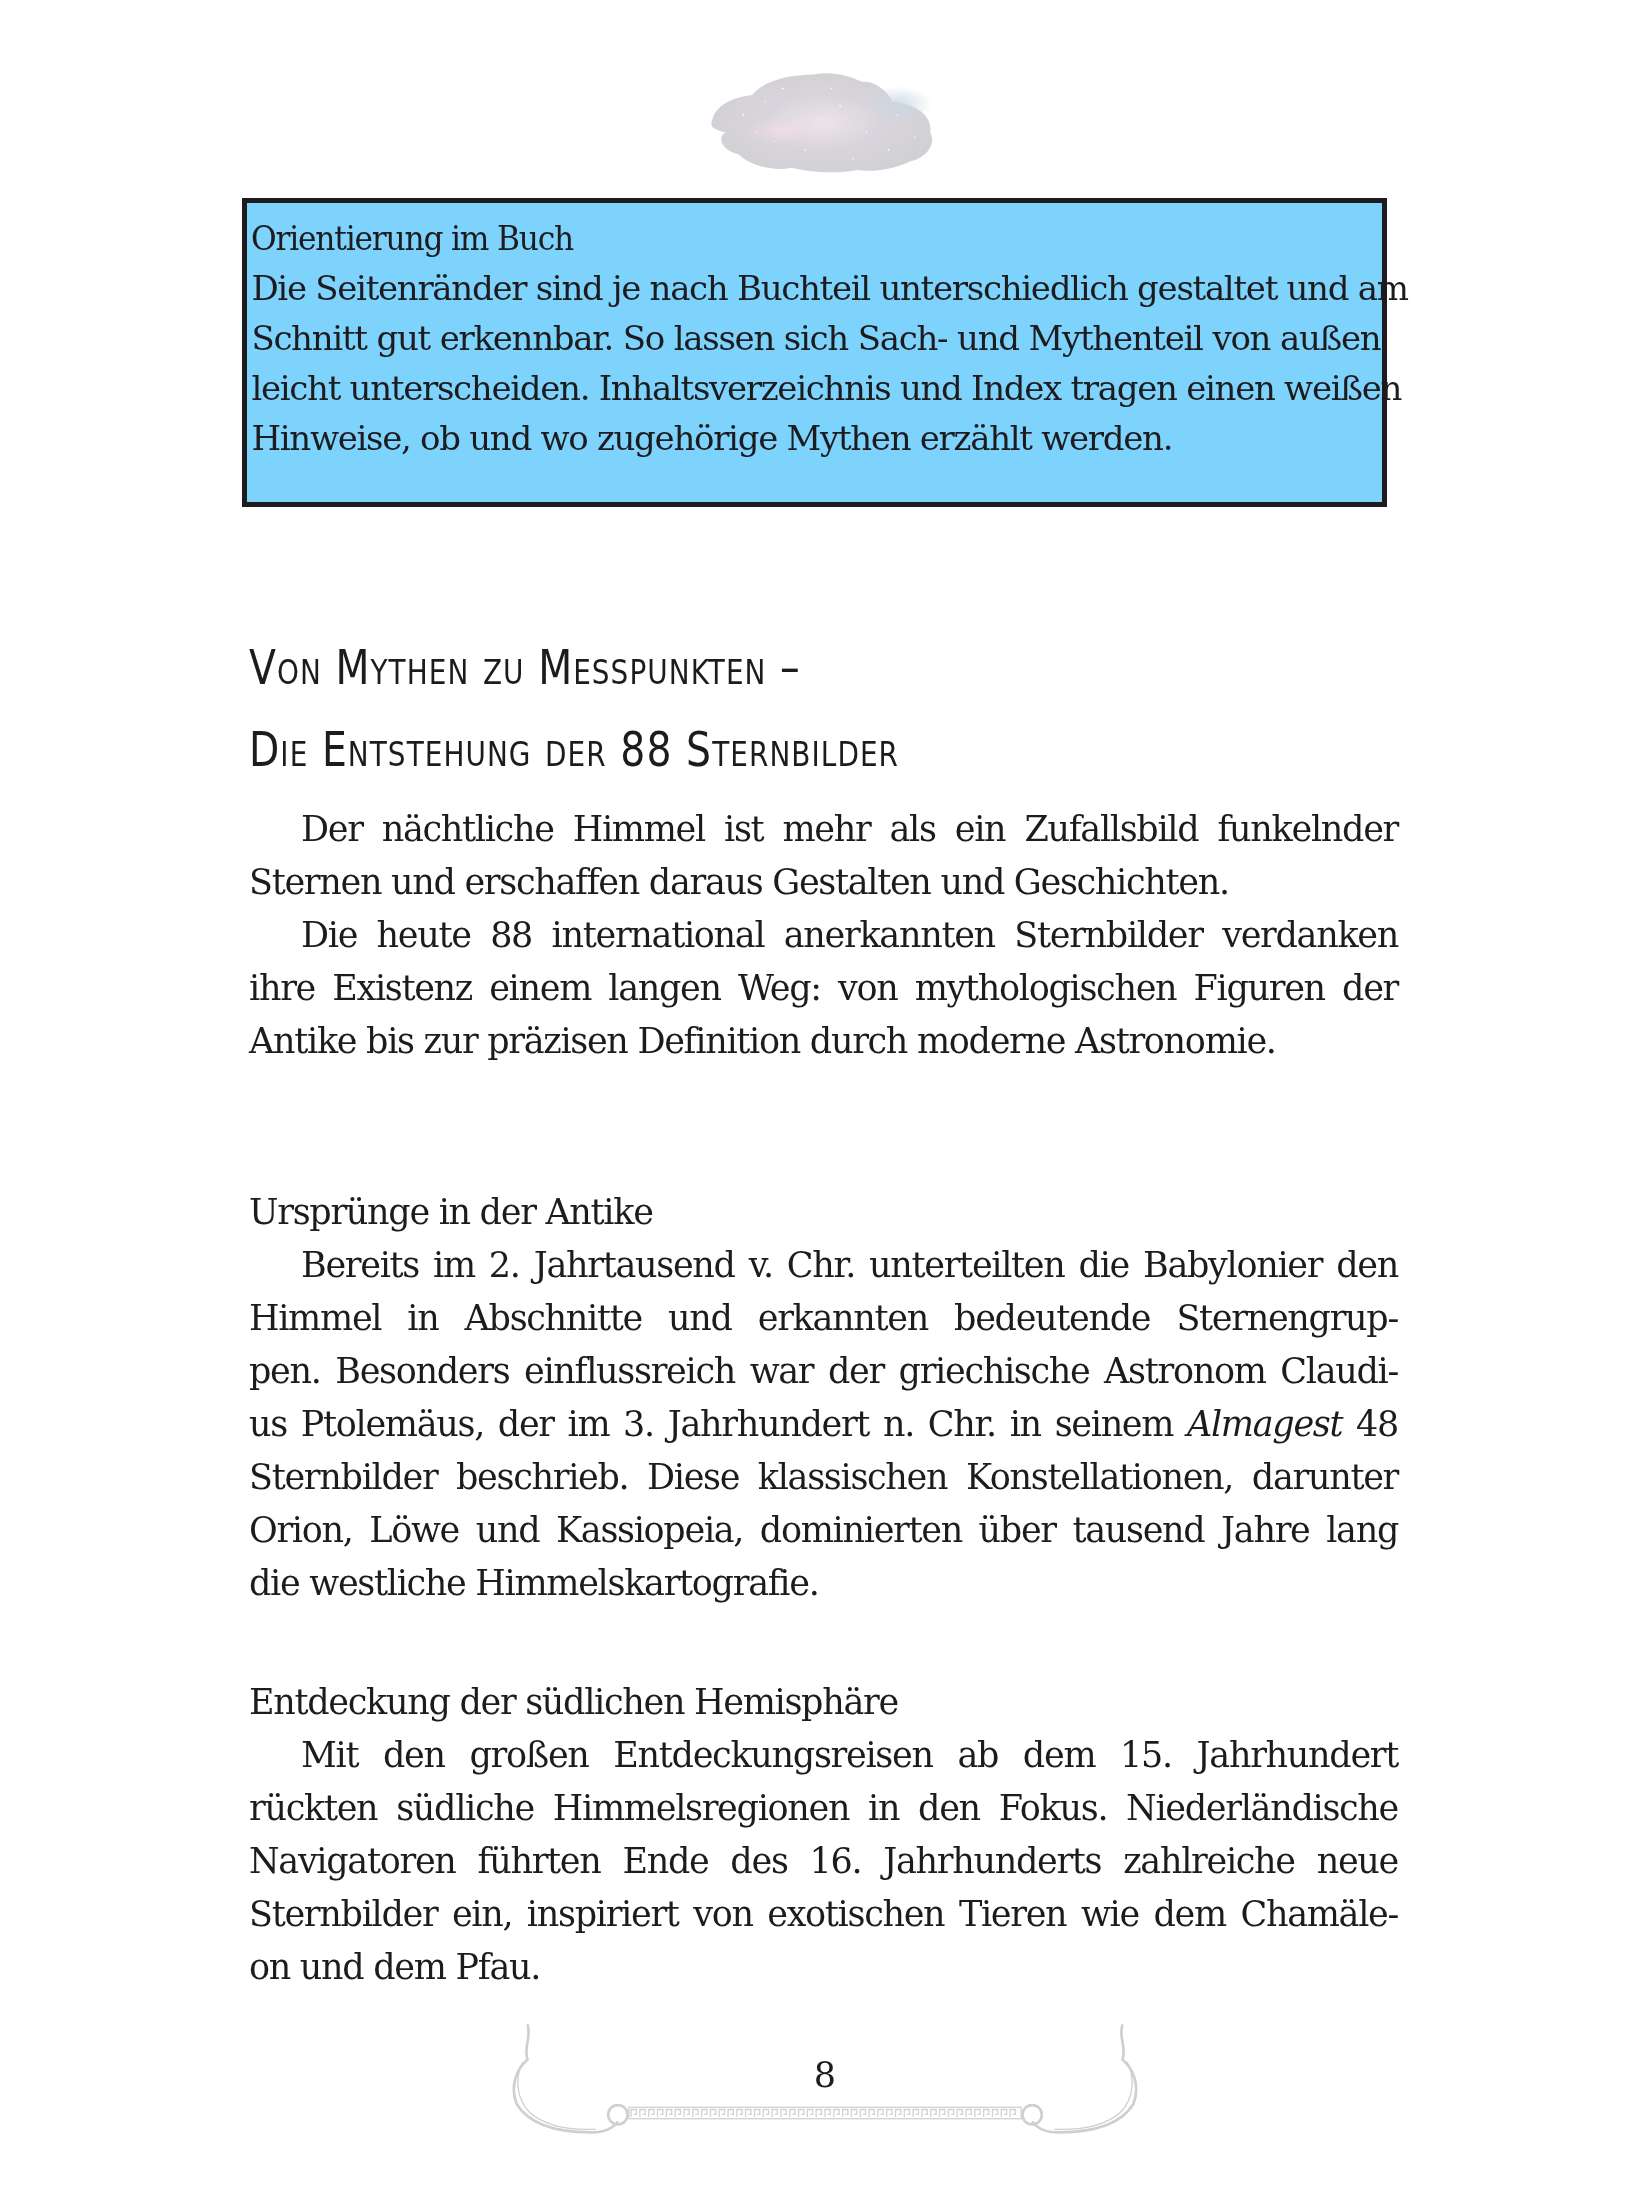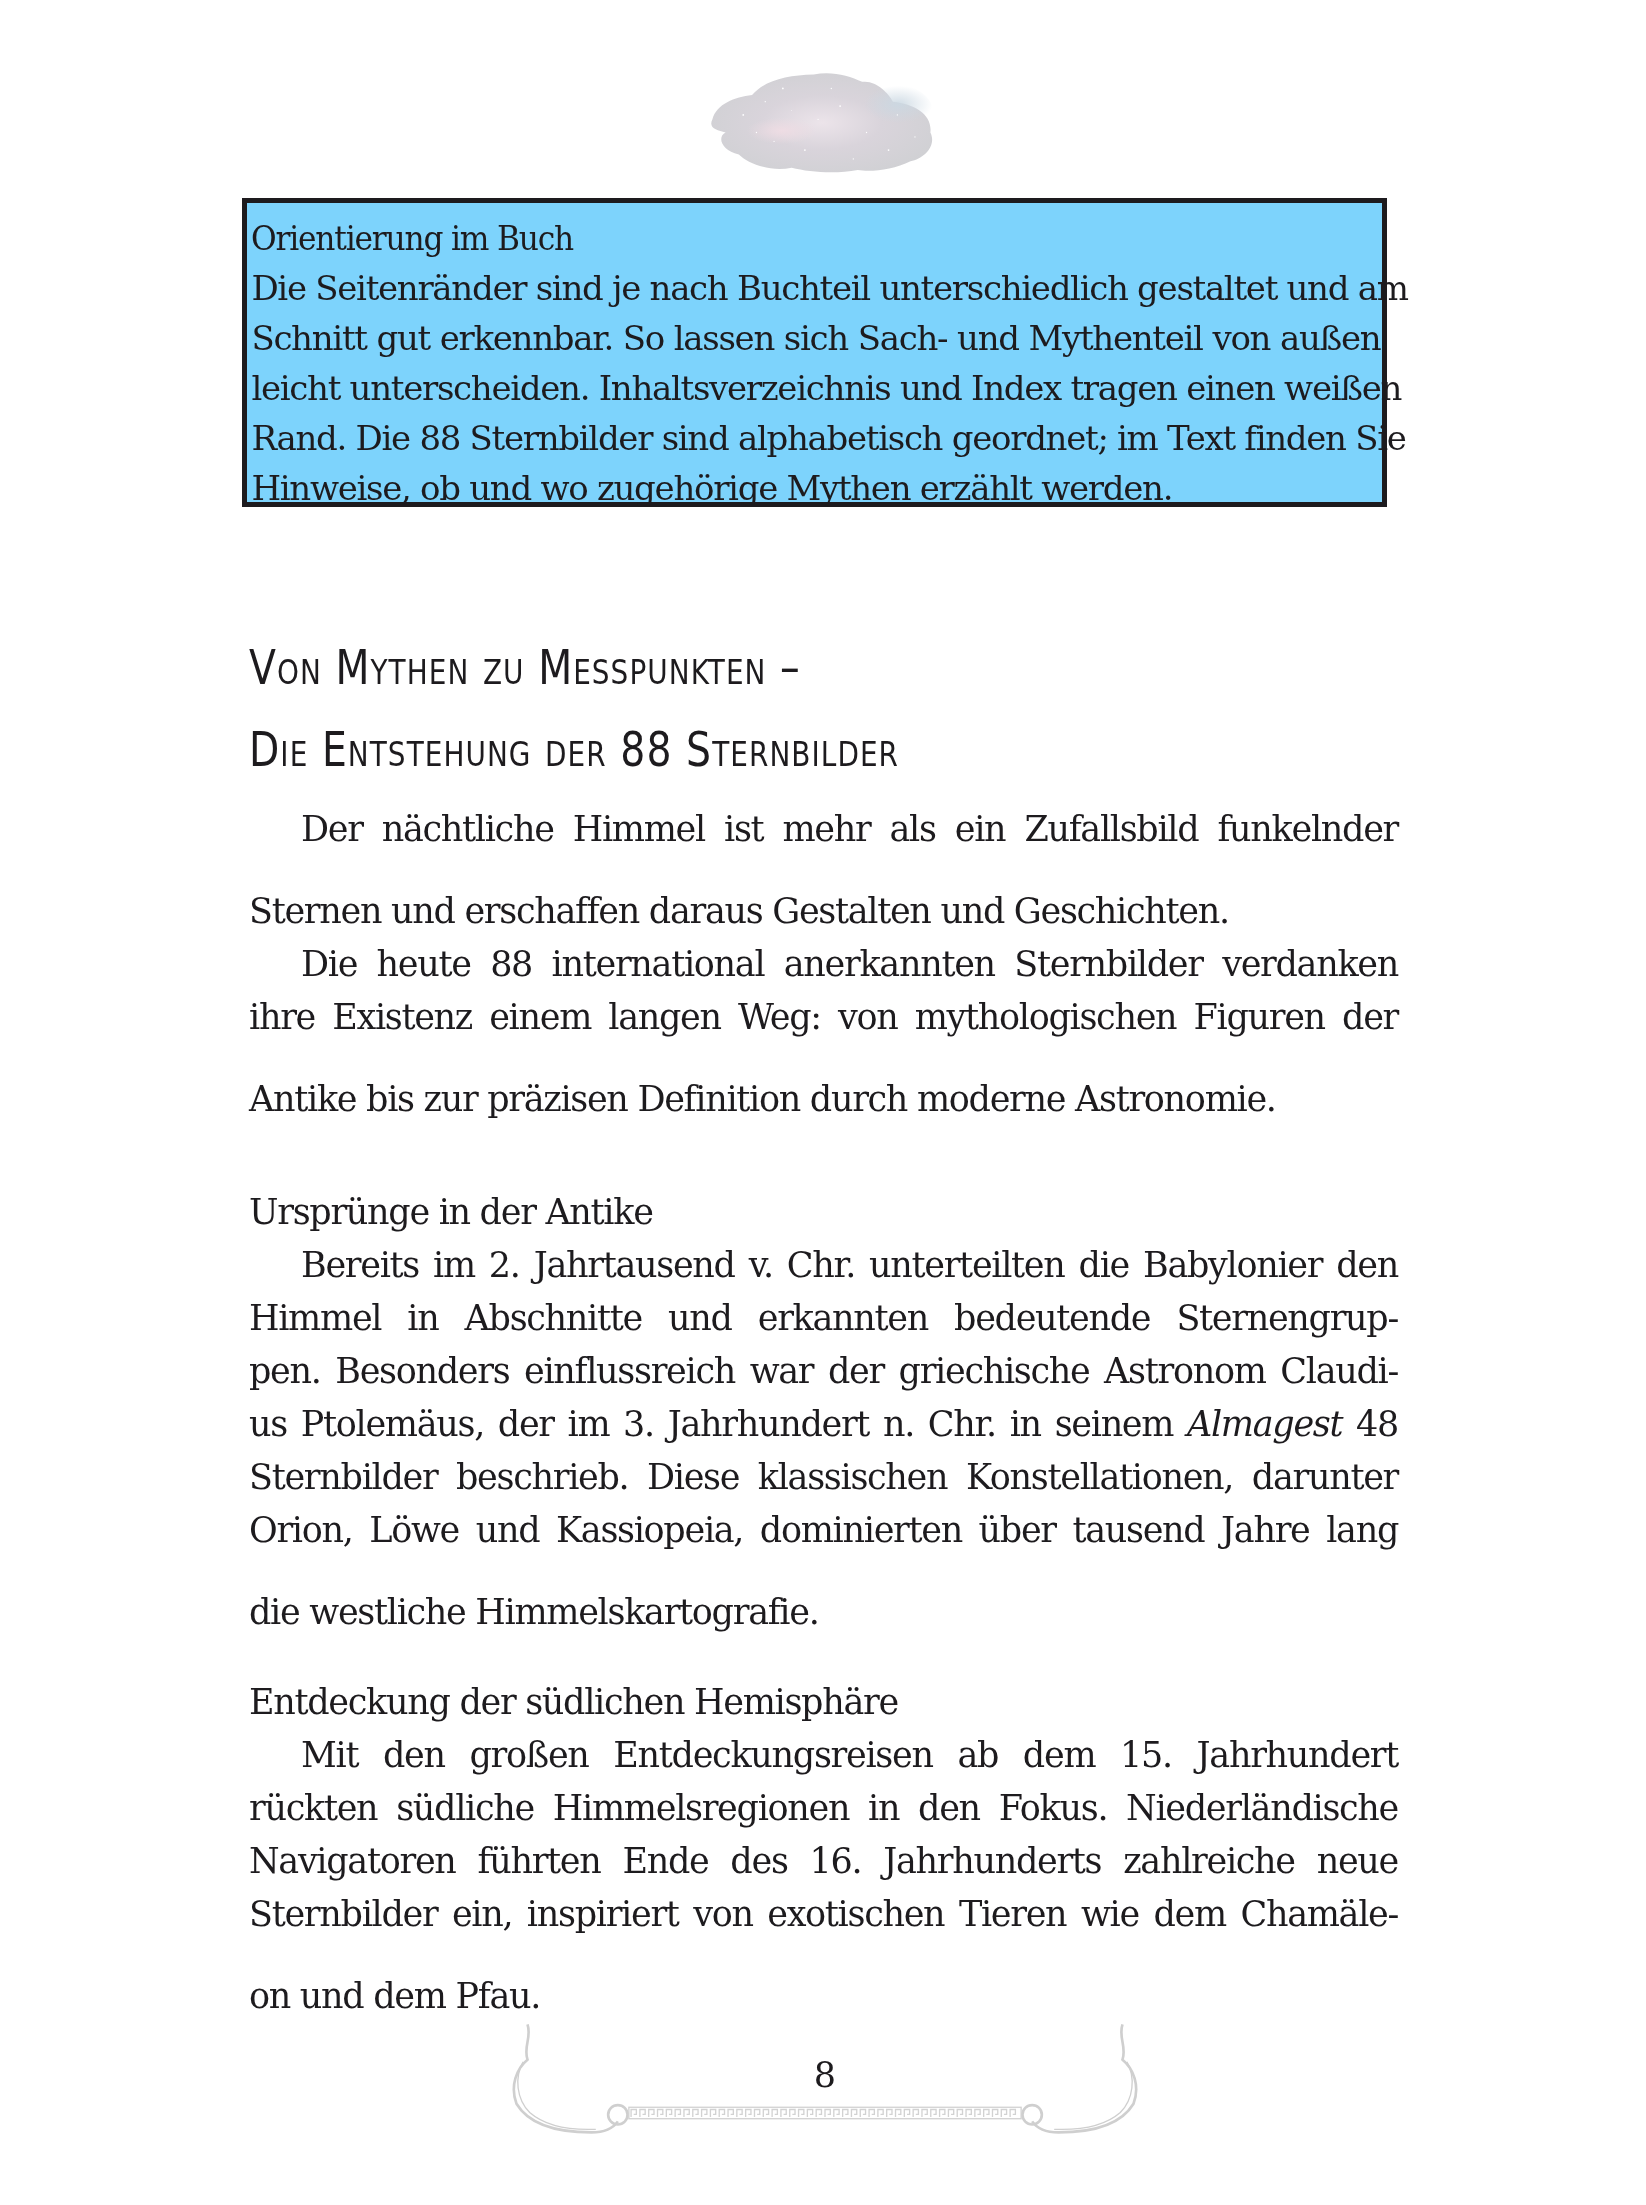--- a/index.html
+++ b/index.html
@@ -15,21 +15,21 @@
              letter-spacing:-1.3px; text-align:justify; text-align-last:justify; width:1129px; }
   .infobox .box-line.last { text-align-last:left; }
   .heading { position:absolute; left:249px; top:626px; width:1169px; }
   .heading .hline { font-family:"DejaVu Sans", sans-serif; font-weight:normal; font-size:48px;
              line-height:82px; font-variant:small-caps; letter-spacing:1.3px; white-space:nowrap;
              transform:scaleX(0.82); transform-origin:left; }
   .body-text { position:absolute; left:249px; width:1149px; }
   .para-line { font-size:35px; line-height:53px; white-space:nowrap; letter-spacing:-1.3px;
              text-align:justify; text-align-last:justify; }
   .para-line.indent { padding-left:52px; }
-  .para-line.last { text-align-last:left;margin-top:29px; }
+  .para-line.last { text-align-last:left; }
   .subhead { font-size:35px; line-height:53px; letter-spacing:-1.3px; white-space:nowrap; }
   .footer { position:absolute; left:503px; top:2020px; width:644px; height:119px; }
   .page-num { position:absolute; left:0; width:100%; top:35px; text-align:center;
               font-family:"DejaVu Serif", serif; font-size:35px; }
   em { font-style:italic;margin-top:48px; }
 </style>
 </head>
 <body>
 
 <svg class="cloud" viewBox="0 0 620 270">
@@ -68,21 +68,20 @@
       <circle cx="160" cy="160" r="1.5"></circle>
       <circle cx="240" cy="110" r="1"></circle>
   </g>
 </svg>
 
 <div class="infobox">
   <div class="box-title">Orientierung im Buch</div>
   <div class="box-line">Die Seitenränder sind je nach Buchteil unterschiedlich gestaltet und am</div>
   <div class="box-line">Schnitt gut erkennbar. So lassen sich Sach- und Mythenteil von außen</div>
   <div class="box-line">leicht unterscheiden. Inhaltsverzeichnis und Index tragen einen weißen</div>
-  <div class="box-line">Rand. Die 88 Sternbilder sind alphabetisch geordnet; im Text finden Sie</div>
   <div class="box-line last">Hinweise, ob und wo zugehörige Mythen erzählt werden.</div>
 </div>
 
 <div class="heading">
   <div class="hline">Von Mythen zu Messpunkten –</div>
   <div class="hline">Die Entstehung der 88 Sternbilder</div>
 </div>
 
 <div class="body-text" style="top:803px;">
   <div class="para-line indent">Der nächtliche Himmel ist mehr als ein Zufallsbild funkelnder</div>

